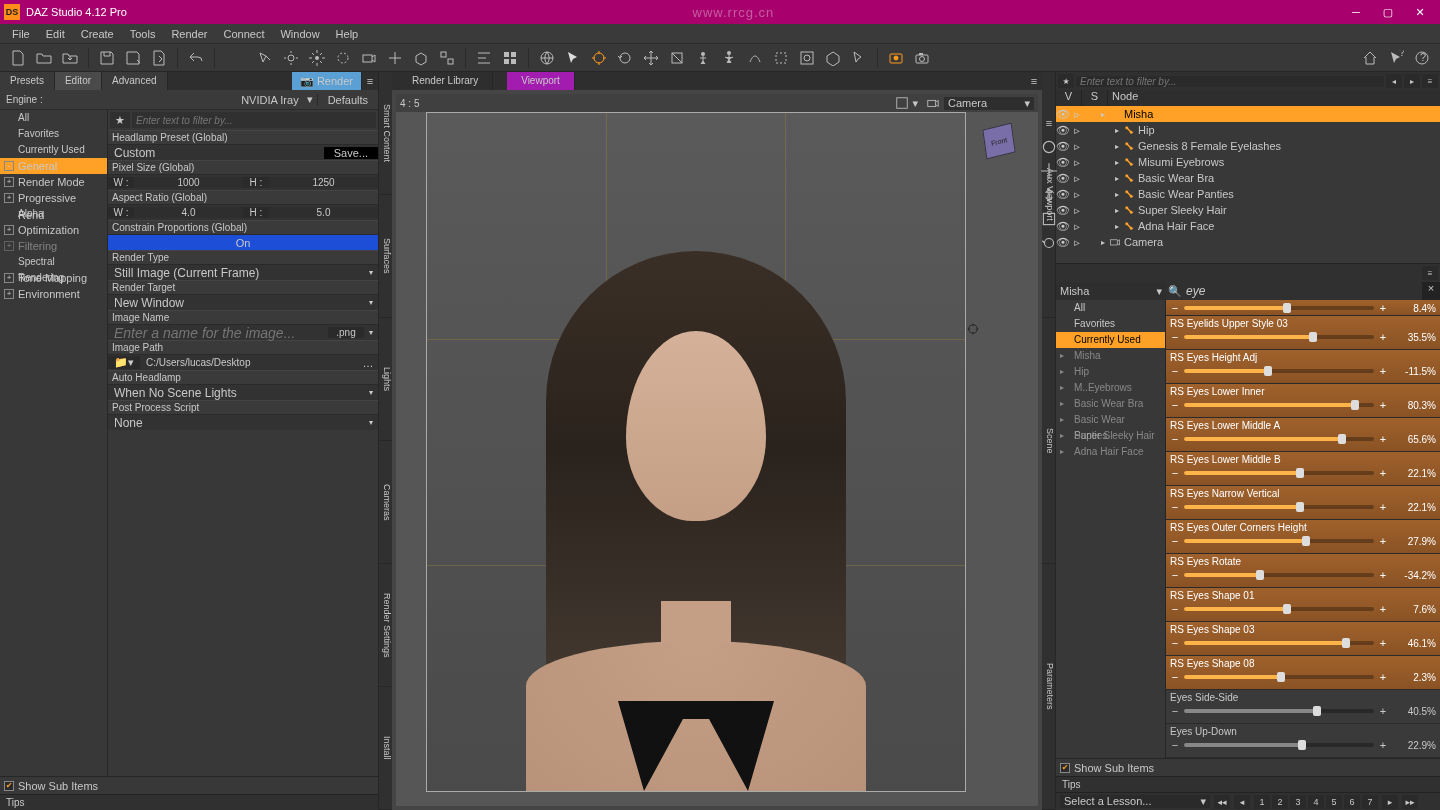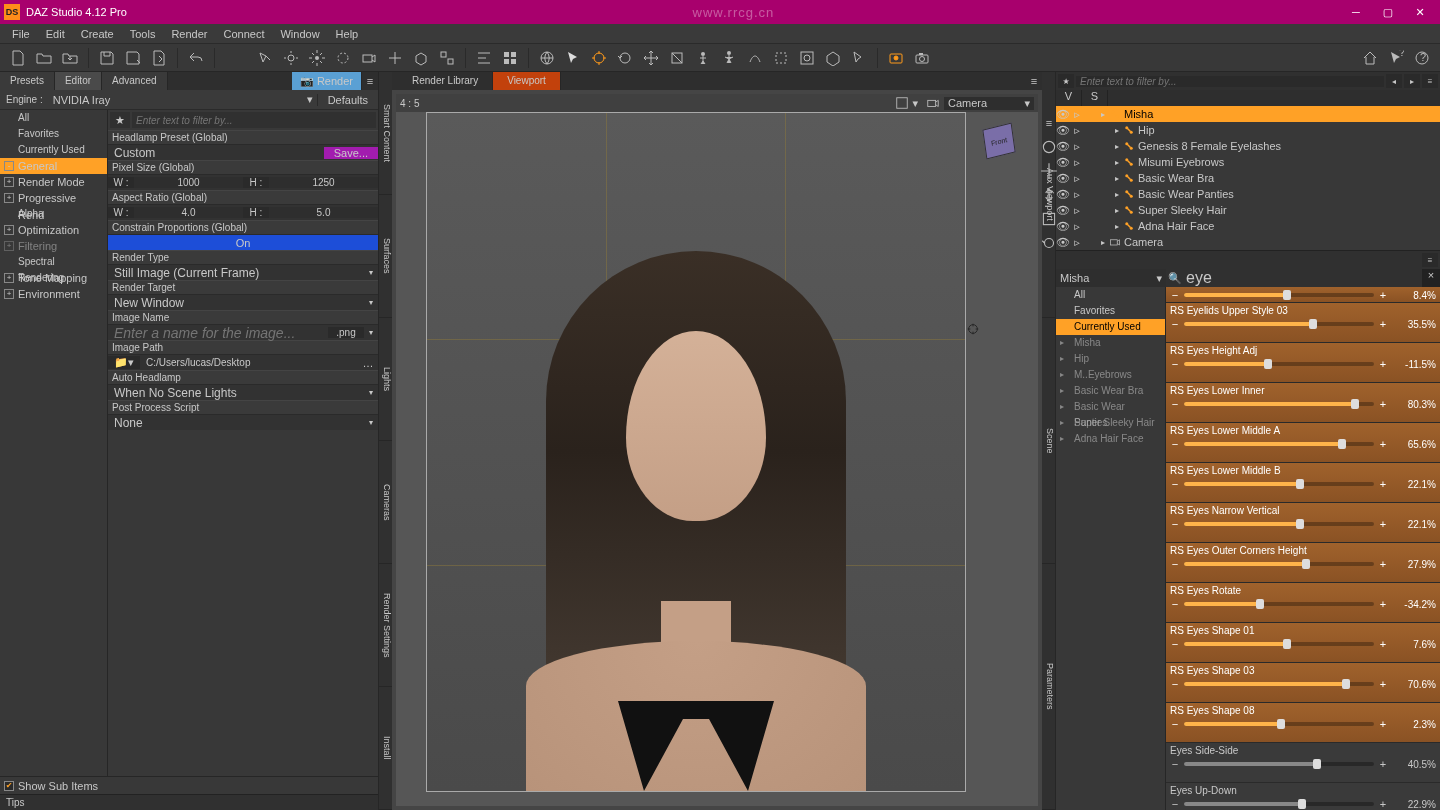--- a/index.html
+++ b/index.html
@@ -29,21 +29,21 @@
 
 
 .left { width:378px; display:flex; flex-direction:column; background:#383838; }
 .left-tabs { display:flex; height:18px; background:#2e2e2e; }
 .left-tabs .tab { padding:0 10px; line-height:18px; font-size:10px; background:#3a3a3a; border-right:1px solid #262626; }
 .left-tabs .tab.active { background:#4a4a4a; }
 .left-tabs .tab.render { margin-left:auto; background:#5aa0d4; color:#fff; padding:0 8px; display:flex; align-items:center; gap:3px; }
 .left-tabs .gear { width:16px; display:flex; align-items:center; justify-content:center; }
 .engine-row { height:20px; display:flex; align-items:center; border-bottom:1px solid #2a2a2a; background:#3a3a3a; }
 .engine-row .lbl { padding:0 6px; font-size:10px; }
-.engine-row .val { flex:1; padding:0 4px; }
+.engine-row .val { flex:1; padding:0 4px;text-align:right; }
 .engine-row .dd { width:14px; text-align:center; }
 .engine-row .defaults { padding:0 10px; border-left:1px solid #2a2a2a; }
 
 .left-split { display:flex; flex:1; overflow:hidden; }
 .cat-col { width:108px; background:#383838; border-right:1px solid #262626; }
 .cat-item { height:16px; padding:0 4px 0 18px; line-height:16px; font-size:10px; position:relative; }
 .cat-item.sel { background:#ffa126; color:#000; }
 .cat-item::before { content:"▸"; position:absolute; left:4px; font-size:8px; }
 .cat-item.leaf::before { content:""; }
 .cat-item .exp-icon { position:absolute; left:4px; width:10px; height:10px; top:3px; border:1px solid #888; font-size:8px; line-height:8px; text-align:center; }
@@ -53,37 +53,37 @@
 .filter-row { display:flex; height:20px; padding:2px; gap:2px; }
 .filter-row .fi { width:20px; height:16px; background:#303030; display:flex; align-items:center; justify-content:center; }
 .filter-row input { flex:1; background:#303030; border:none; padding:0 4px; color:#999; font-style:italic; font-size:10px; }
 
 .sect-hdr { height:14px; background:#3a3a3a; padding:0 4px; font-size:10px; line-height:14px; border-top:1px solid #444; }
 .sect-row { height:16px; display:flex; align-items:center; background:#323232; border-top:1px solid #2a2a2a; }
 .sect-row .dd-val { flex:1; padding:0 6px; font-size:12px; }
 .sect-row .dd-arr { width:14px; text-align:center; font-size:8px; }
 .sect-row .wh-lbl { width:26px; text-align:center; background:#2a2a2a; font-size:10px; }
 .sect-row .wh-val { flex:1; text-align:center; font-size:10px; background:#2e2e2e; }
-.sect-row .save { padding:0 10px; background:#a21caf; }
+.sect-row .save { padding:0 10px; background:#000000; }
 .sect-row.onoff { justify-content:center; background:#1d4ed8; }
 .sect-row .pathbtn { width:32px; background:#2a2a2a; text-align:center; }
 .sect-row .path { flex:1; padding:0 6px; font-size:10px; }
 .sect-row .dots { width:20px; text-align:center; }
 .sect-row input.nm { flex:1; background:transparent; border:none; padding:0 6px; color:#999; font-style:italic; font-size:14px; }
 .sect-row .ext { width:36px; text-align:center; background:#2a2a2a; font-size:10px; }
 
 
 .vtabs { width:14px; background:#303030; display:flex; flex-direction:column; border-left:1px solid #262626; }
 .vtab { flex:1; writing-mode:vertical-rl; text-align:center; font-size:9px; padding:6px 0; border-bottom:1px solid #262626; }
 
 
 .center { flex:1; display:flex; flex-direction:column; background:#454545; }
 .center-tabs { height:18px; display:flex; background:#2e2e2e; padding-left:6px; }
 .center-tabs .ctab { padding:0 14px; line-height:18px; font-size:10px; border-right:1px solid #262626; }
-.center-tabs .ctab.active { background:#c2410c; }
+.center-tabs .ctab.active { background:#a21caf;margin-left:14px; }
 .center-tabs .gear { margin-left:auto; width:16px; display:flex; align-items:center; justify-content:center; }
 .viewport-wrap { flex:1; position:relative; background:#565656; margin:4px; }
 .vp-hdr { position:absolute; top:0; left:0; right:0; height:18px; background:rgba(50,50,50,0.6); display:flex; align-items:center; padding:0 4px; font-size:10px; }
 .vp-hdr .ratio { font-size:10px; }
 .vp-hdr .spacer { flex:1; }
 .vp-hdr .vpctl { padding:0 4px; display:flex; align-items:center; gap:3px; }
 .vp-hdr .cam-dd { width:90px; background:#2e2e2e; padding:0 4px; font-size:10px; display:flex; align-items:center; }
 .vp-side { position:absolute; right:-22px; top:0; width:20px; display:flex; flex-direction:column; gap:6px; padding-top:20px; }
 .vp-side .vs-btn { width:18px; height:18px; display:flex; align-items:center; justify-content:center; }
 .render-frame { position:absolute; top:18px; left:30px; width:540px; height:680px; border:1px solid #aaa; background:linear-gradient(180deg,#5a5a5a 0%,#4a4a4a 100%); }
@@ -118,27 +118,27 @@
 .tree-row .exp { width:10px; text-align:center; font-size:8px; }
 .tree-row .bone { width:14px; display:flex; align-items:center; justify-content:center; }
 .tree-row .lbl { padding-left:2px; }
 .tree-row.sel .lbl { color:#000; }
 
 .param-panel { flex:1; display:flex; flex-direction:column; }
 .param-top { display:flex; height:18px; }
 .param-dd { width:110px; background:#2e2e2e; padding:0 4px; display:flex; align-items:center; font-size:10px; }
 .param-filter { flex:1; display:flex; background:#303030; }
 .param-filter .sicon { width:18px; display:flex; align-items:center; justify-content:center; }
-.param-filter input { flex:1; background:transparent; border:none; color:#c8c8c8; font-size:16px; padding:0 2px; }
+.param-filter input { flex:1; background:transparent; border:none; color:#c8c8c8; font-size:12px; padding:0 2px;font-style:italic; }
 .param-filter .xbtn { width:18px; text-align:center; background:#222; }
 .param-split { flex:1; display:flex; overflow:hidden; }
 .param-cats { width:110px; background:#383838; border-right:1px solid #262626; }
 .param-list { flex:1; overflow:hidden; background:#383838; }
 
-.slider-block { height:40px; border-bottom:1px solid #2a2a2a; background:linear-gradient(180deg,#a0622c,#8a5224); padding:1px 4px; }
+.slider-block { height:34px; border-bottom:1px solid #2a2a2a; background:linear-gradient(180deg,#a0622c,#8a5224); padding:1px 4px; }
 .slider-block .sl-name { font-size:10px; color:#fff; line-height:13px; }
 .slider-block .sl-row { display:flex; align-items:center; height:14px; gap:4px; }
 .slider-block .track { flex:1; height:4px; background:rgba(0,0,0,0.3); position:relative; border-radius:2px; }
 .slider-block .fill { position:absolute; left:0; top:0; bottom:0; background:#ffb44a; border-radius:2px; }
 .slider-block .thumb { position:absolute; top:-3px; width:8px; height:10px; background:#ddd; border-radius:2px; transform:translateX(-50%); }
 .slider-block .minus,.slider-block .plus { width:10px; text-align:center; color:#fff; font-size:11px; }
 .slider-block .val { width:44px; text-align:right; color:#fff; font-size:10px; }
 .slider-block.gray { background:#3a3a3a; }
 .slider-block.gray .sl-name,.slider-block.gray .val,.slider-block.gray .minus,.slider-block.gray .plus { color:#c8c8c8; }
 .slider-block.gray .fill { background:#888; }
@@ -581,20 +581,21 @@
         <div class="scene-hdr">
           <div class="nav">★</div>
           <input placeholder="Enter text to filter by..." style="">
           <div class="nav">◂</div>
           <div class="nav">▸</div>
           <div class="nav">≡</div>
         </div>
         <div class="scene-colhdr">
           <div class="c1">V</div>
           <div class="c1">S</div>
+          <div class="c2">Node</div>
         </div>
         <div class="scene-tree" id="scene-tree">
             <div class="tree-row sel">
               <span class="eye">👁</span>
               <span class="eye">▹</span>
               <span style="width:14px"></span>
               <span class="exp">▸</span>
               <span class="bone">
                 <svg width="12" height="12" viewBox="0 0 16 16">
                   <circle cx="5" cy="5" r="2"></circle>
@@ -868,21 +869,21 @@
               </div>
               <div class="slider-block">
                 <div class="sl-name">RS Eyes Shape 03</div>
                 <div class="sl-row">
                   <span class="minus">−</span>
                   <div class="track">
                     <div class="fill" style="width:85%"></div>
                     <div class="thumb" style="left:85%"></div>
                   </div>
                   <span class="plus">+</span>
-                  <span class="val">70.6%</span>
+                  <span class="val">46.1%</span>
                 </div>
               </div>
               <div class="slider-block">
                 <div class="sl-name">RS Eyes Shape 08</div>
                 <div class="sl-row">
                   <span class="minus">−</span>
                   <div class="track">
                     <div class="fill" style="width:51%"></div>
                     <div class="thumb" style="left:51%"></div>
                   </div>

